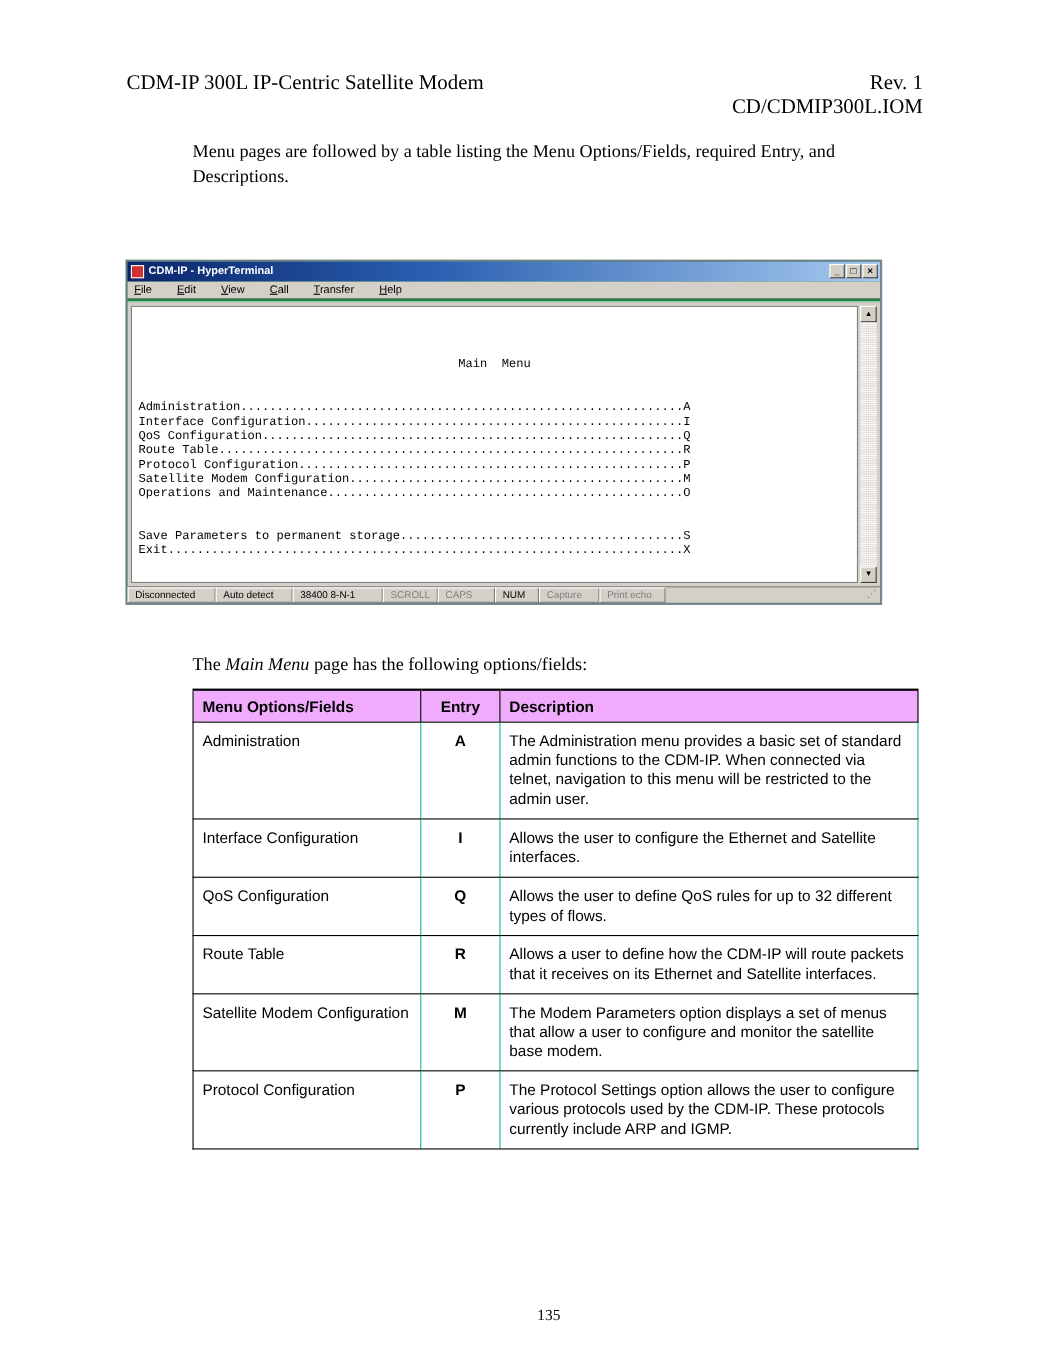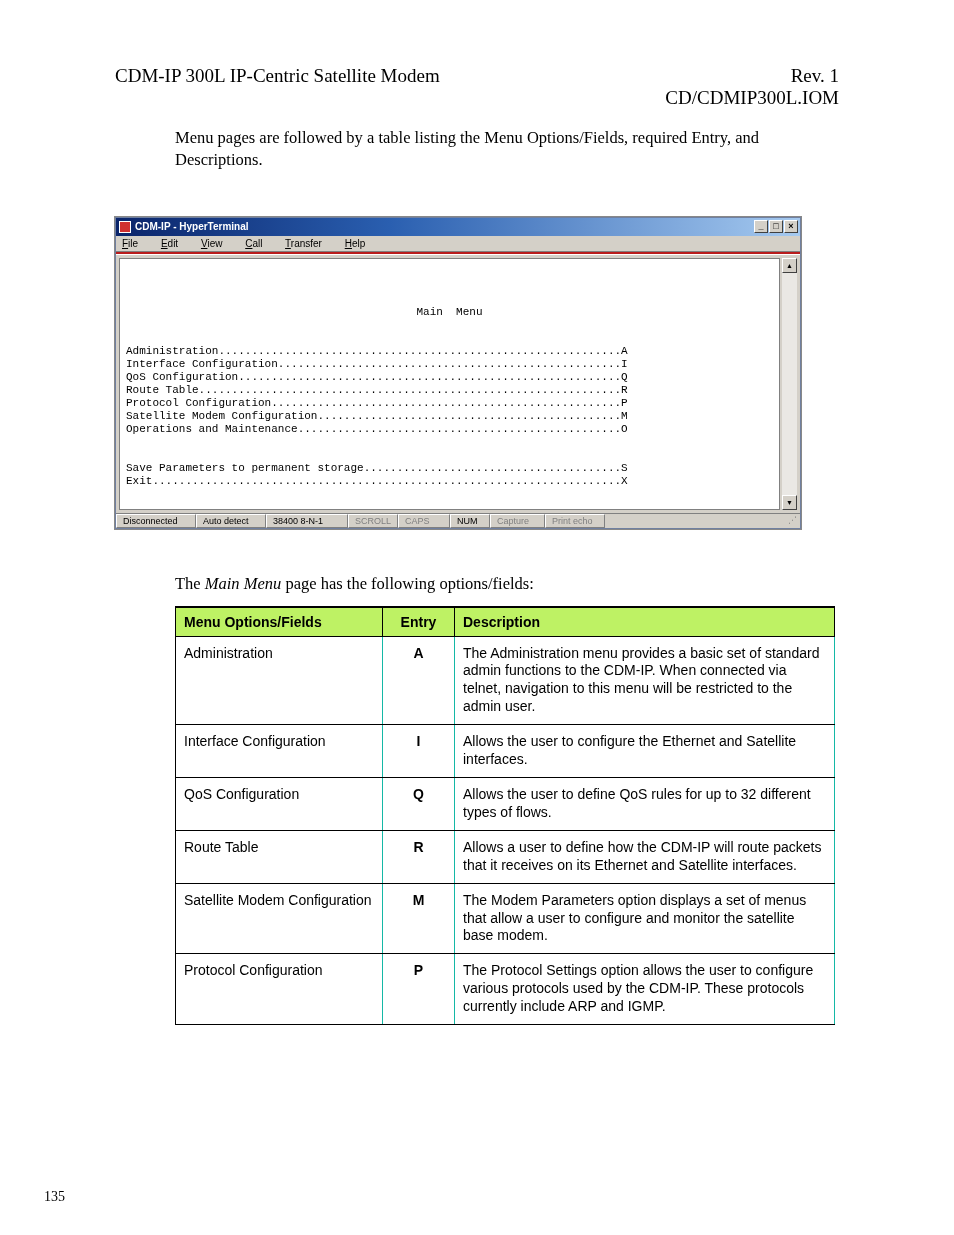--- a/index.html
+++ b/index.html
@@ -45,24 +45,24 @@
     font-size: 18px;
   }
   .intro {
     font-size: 16.5px;
     margin-top: 18px;
     margin-left: 60px;
     line-height: 1.35;
   }
   
   .ht-window {
-    margin-top: 45px;
+    margin-top: 65px;
     width: 684px;
     border: 1px solid #7080a0;
-    background: #b91c1c;
+    background: #15803d;
     font-family: Tahoma, Arial, sans-serif;
     font-size: 10px;
     box-shadow: 0 0 0 1px #888;
   }
   .ht-title {
     height: 18px;
     background: linear-gradient(to right, #0a246a 0%, #2a5fb0 40%, #a6caf0 100%);
     color: #fff;
     display: flex;
     align-items: center;
@@ -195,21 +195,21 @@
   
   table.options {
     border-collapse: collapse;
     margin-top: 12px;
     margin-left: 60px;
     width: 660px;
     font-family: Arial, Helvetica, sans-serif;
     font-size: 14px;
   }
   table.options th {
-    background: #bef264;
+    background: #f0abfc;
     text-align: left;
     font-weight: bold;
     padding: 6px 8px;
     border: 1px solid #000;
     border-top-width: 2px;
   }
   table.options th.entry { text-align: center; width: 55px; }
   table.options td {
     padding: 8px 8px;
     border-left: 1px solid #000;
@@ -220,21 +220,21 @@
   }
   table.options td.opt { width: 190px; }
   table.options td.entry { text-align: center; font-weight: bold; width: 55px; }
   table.options td.desc { }
 
   .pagenum {
     position: absolute;
     bottom: 30px;
     left: 0;
     right: 0;
-    text-align: left;
+    text-align: center;
     font-size: 14px;
     margin-left: 44px;
   }
 </style>
 </head>
 <body>
 
 <div class="page">
   <div class="hdr">
     <div>CDM-IP 300L IP-Centric Satellite Modem</div>

